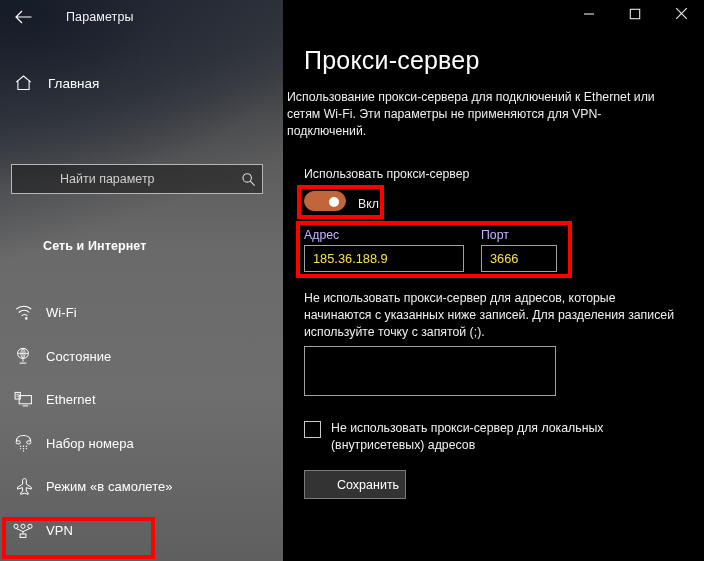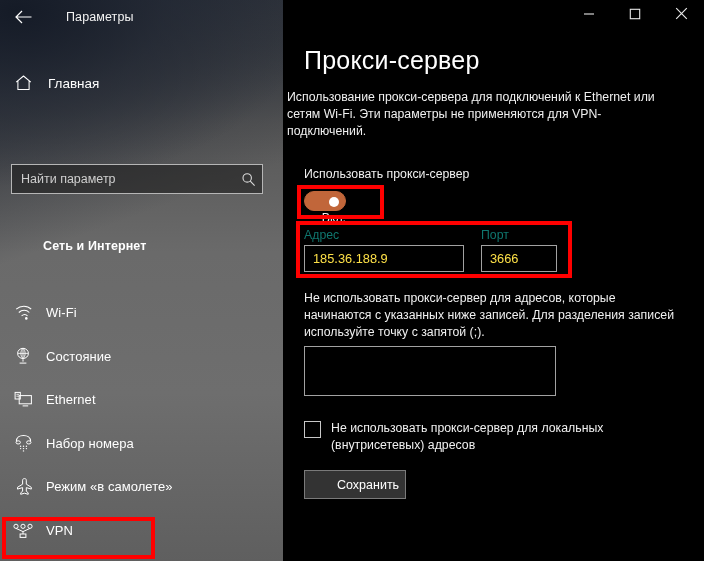--- a/index.html
+++ b/index.html
@@ -86,20 +86,21 @@
     border: 1px solid #b6b6b6;
     display: flex; align-items: center;
   }
   .search-placeholder {
     flex: 1;
     font-size: 12.5px;
     color: #cfcfcf;
     padding-left: 9px;
     white-space: nowrap;
     overflow: hidden;
+    margin-left: 39px;
   }
   .search-icon {
     width: 28px;
     display: flex; align-items: center; justify-content: center;
   }
 
   .section-heading {
     position: absolute;
     left: 11px; top: 141px;
     font-size: 12.5px;
@@ -177,21 +178,20 @@
     font-size: 12.3px;
     color: #f0f0f0;
   }
 
   .toggle-row {
     position: absolute;
     left: 21px; top: 191px;
     display: flex;
     align-items: flex-end;
     cursor: default;
-    flex-direction: column;
   }
   .toggle-switch {
     width: 42px; height: 20px;
     border-radius: 10px;
     position: relative;
     box-sizing: border-box;
   }
   .toggle-knob {
     position: absolute;
     width: 10px; height: 10px;
@@ -201,21 +201,21 @@
   }
   .toggle-state {
     font-size: 12.3px;
     color: #f0f0f0;
     margin-left: 12px;
   }
 
   .field-label {
     position: absolute;
     font-size: 12.3px;
-    color: #0f766e;
+    color: #c4b5fd;
   }
   .text-field {
     position: absolute;
     box-sizing: border-box;
     background: #000000;
     border: 1px solid #a2a2a2;
     color: #fde047;
     font-family: "Liberation Sans", "DejaVu Sans", sans-serif;
     font-size: 12.8px;
     padding: 0 8px;

